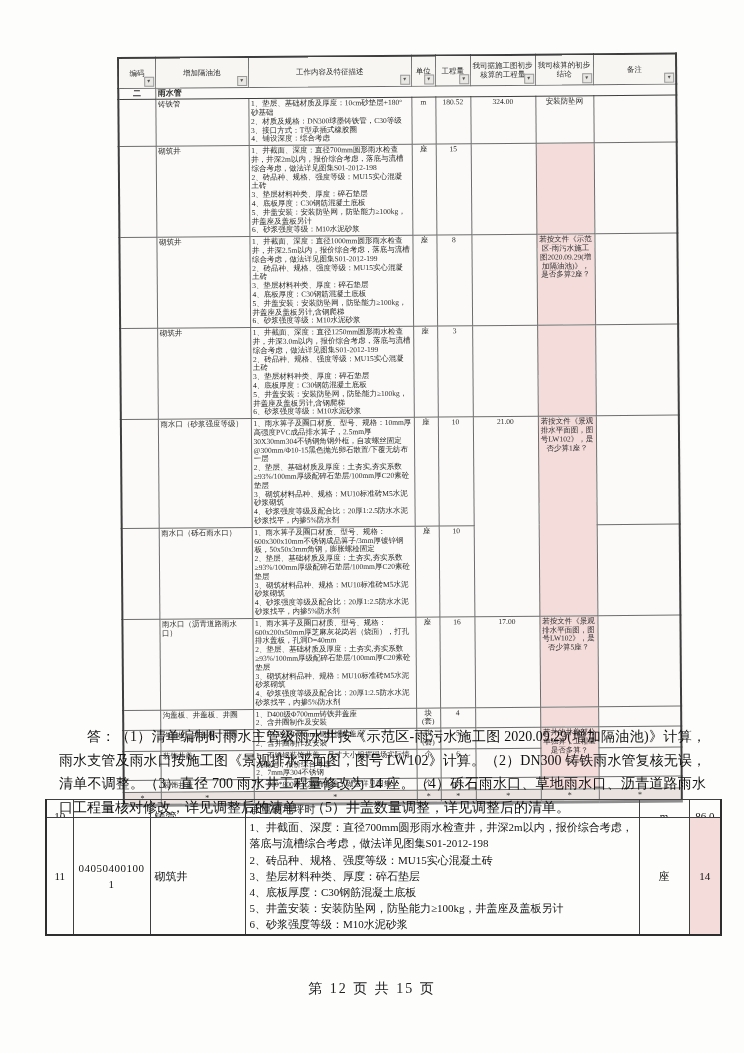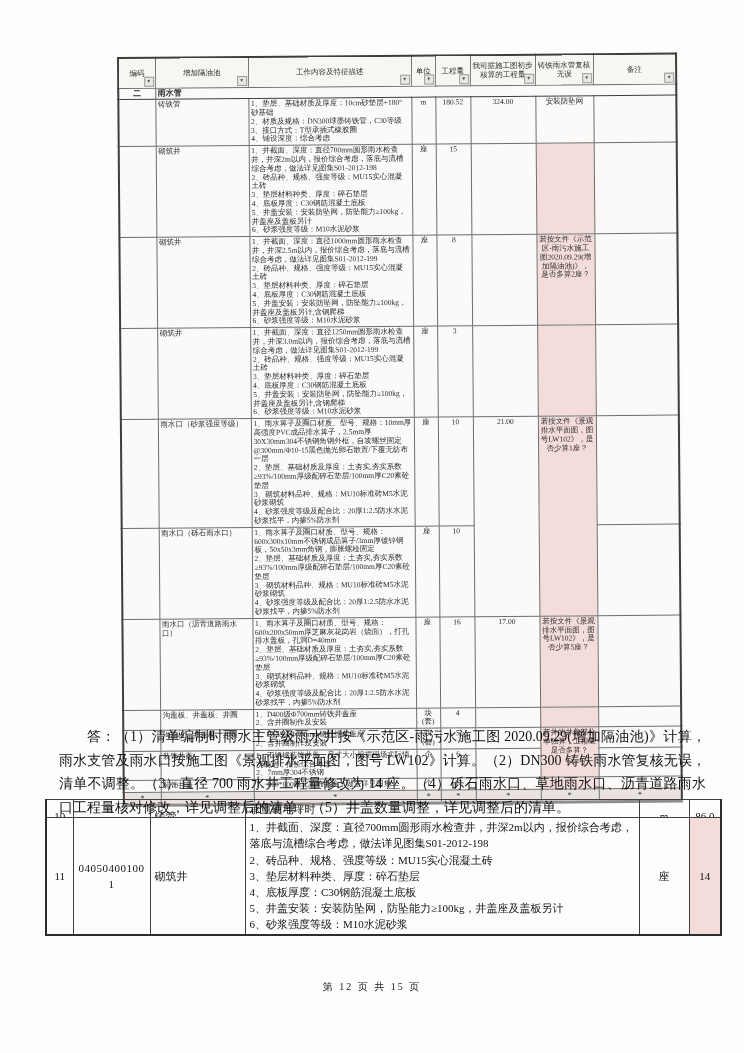--- a/index.html
+++ b/index.html
@@ -46,21 +46,21 @@
   }
   tr.partial td{height:16px;vertical-align:bottom;padding-bottom:0;}
   tr.partial .clip{height:10px;overflow:hidden;line-height:18px;}
   td.dcode{text-align:center;word-break:break-all;letter-spacing:0.5px;}
   td.dc{text-align:center;}
   td.ddesc{white-space:pre-line;vertical-align:top;text-align:left;}
   td.dpink{background:#f3dcda;text-align:center;}
   
   .footer{
     position:absolute;left:0;top:980px;width:744px;text-align:center;
-    font-size:10px;letter-spacing:2px;color:#222;
+    font-size:14px;letter-spacing:2px;color:#222;
   }
 </style>
 </head>
 <body>
 
 <div class="scan">
   <table class="t1">
     <colgroup>
       <col style="width:37px">
         <col style="width:93px">
@@ -72,21 +72,21 @@
         <col style="width:83px">
     </colgroup>
     <tbody>
         <tr style="height:30px">
       <th><span>编码</span><span class="filterbox">▼</span></th>
       <th><span>增加隔油池</span><span class="filterbox">▼</span></th>
       <th><span>工作内容及特征描述</span><span class="filterbox">▼</span></th>
       <th><span>单位</span><span class="filterbox">▼</span></th>
       <th><span>工程量</span><span class="filterbox">▼</span></th>
       <th><span>我司据施工图初步核算的工程量</span><span class="filterbox">▼</span></th>
-      <th><span>铸铁雨水管复核无误</span><span class="filterbox">▼</span></th>
+      <th><span>我司核算的初步结论</span><span class="filterbox">▼</span></th>
       <th><span>备注</span><span class="filterbox">▼</span></th>
     </tr>
     <tr class="section" style="height:10px">
       <td class="cc">二</td>
       <td colspan="7">雨水管</td>
     </tr>
 
     <tr style="height:45px">
       <td></td>
       <td class="cname">铸铁管</td>

